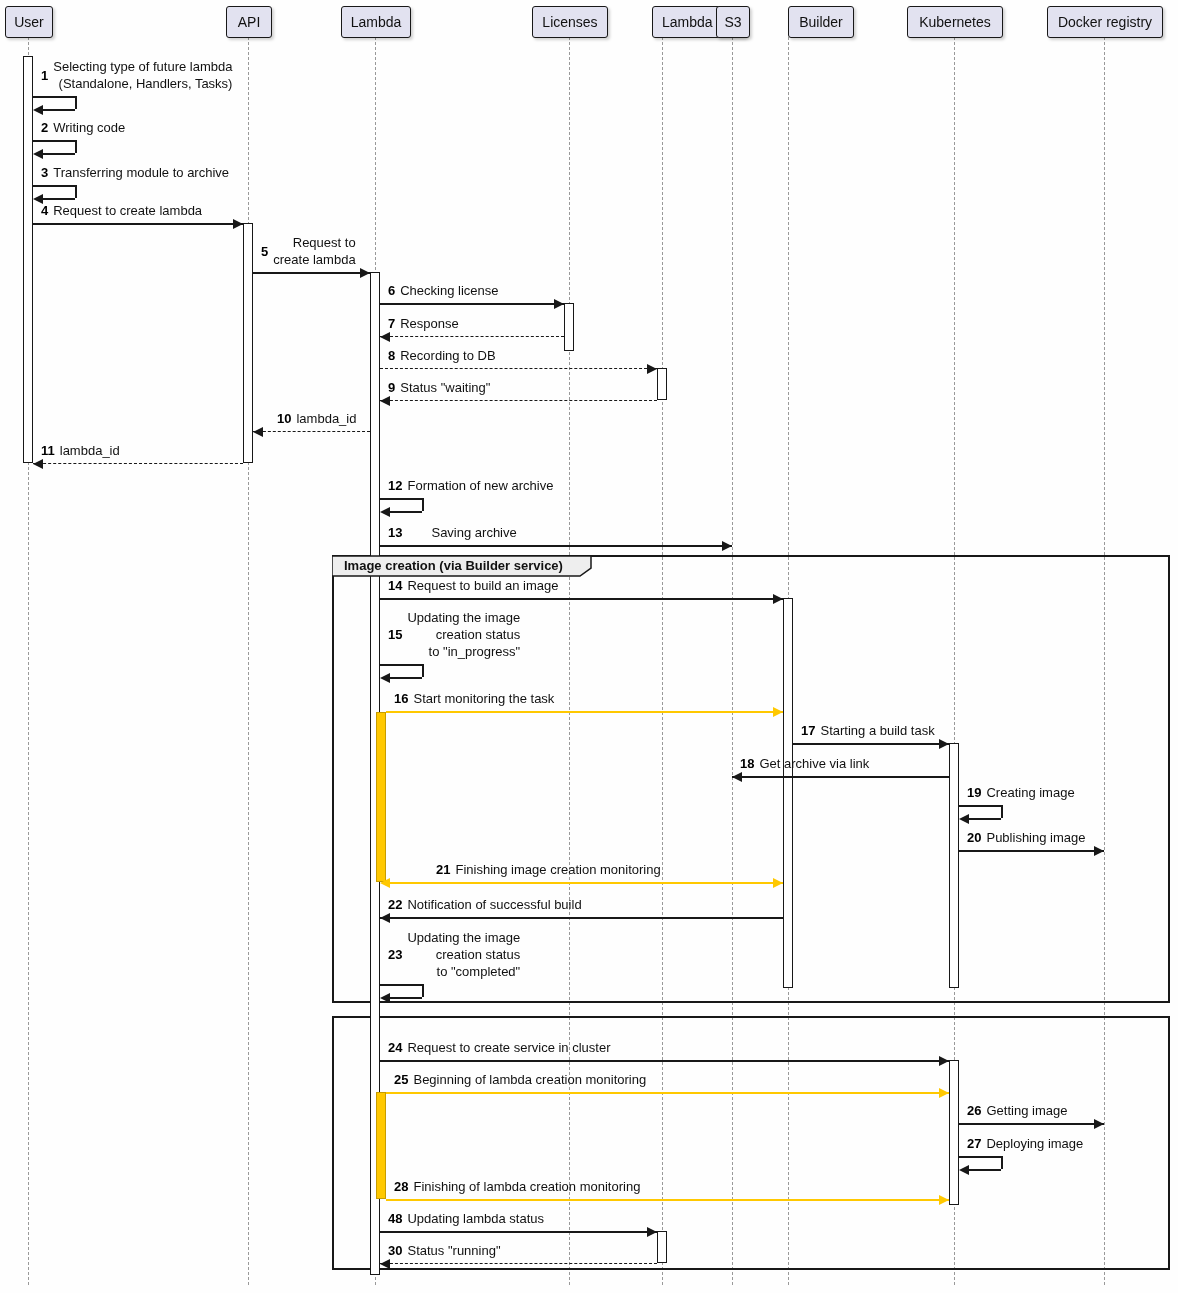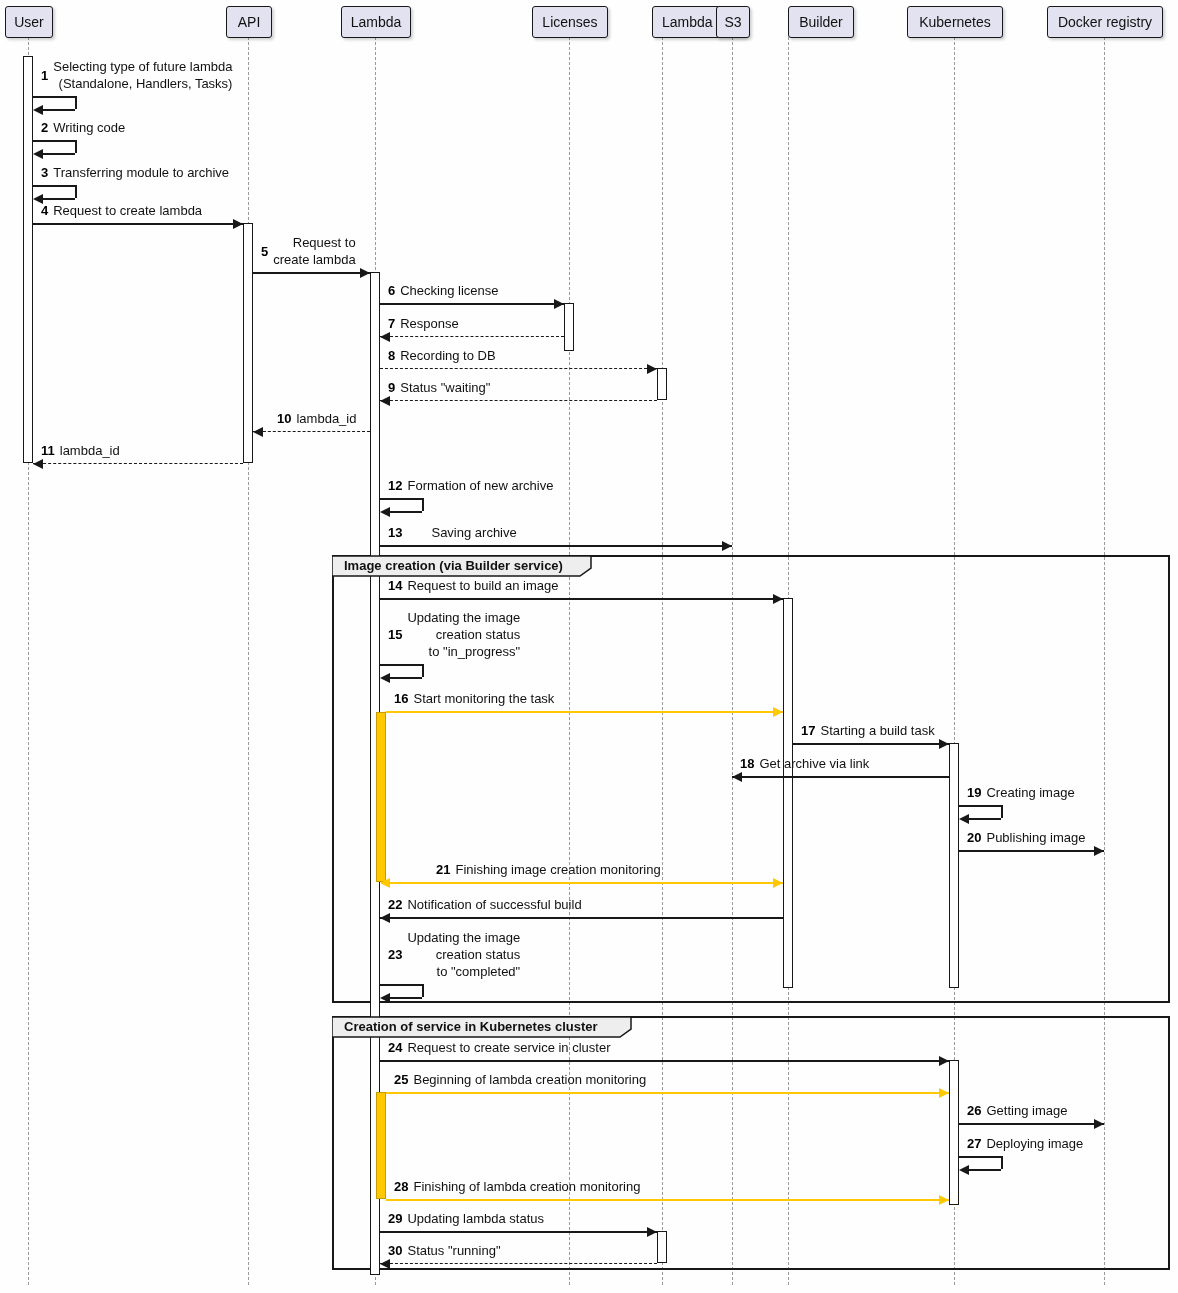--- a/index.html
+++ b/index.html
@@ -49,23 +49,20 @@
     <div class="lifeline" style="left: 661.5px; top: 37px; height: 1248px;"></div>
     <div class="lifeline" style="left: 731.5px; top: 37px; height: 1248px;"></div>
     <div class="lifeline" style="left: 787.5px; top: 37px; height: 1248px;"></div>
     <div class="lifeline" style="left: 953.5px; top: 37px; height: 1248px;"></div>
     <div class="lifeline" style="left: 1103.5px; top: 37px; height: 1248px;"></div>
     <div class="frame" style="left: 332px; top: 555px; width: 838px; height: 448px;"></div>
     <div class="frame-label" style="left: 332px; top: 555px; width: 260px; height: 22px;"><svg width="260" height="22">
         <path d="M0,1 H259 V13 L248,21 H0 Z" fill="#EEEEEE" stroke="#181818" stroke-width="1.5"></path>
       </svg><span class="ftitle">Image creation (via Builder service)</span></div>
     <div class="frame" style="left: 332px; top: 1016px; width: 838px; height: 254px;"></div>
-    <div class="frame-label" style="left: 332px; top: 1016px; width: 300px; height: 22px;"><svg width="300" height="22">
-        <path d="M0,1 H299 V13 L288,21 H0 Z" fill="#EEEEEE" stroke="#181818" stroke-width="1.5"></path>
-      </svg><span class="ftitle">Creation of service in Kubernetes cluster</span></div>
     <div class="activation" style="left: 23px; top: 56px; height: 407px;"></div>
     <div class="activation" style="left: 243px; top: 223px; height: 240px;"></div>
     <div class="activation" style="left: 370px; top: 272px; height: 1003px;"></div>
     <div class="activation" style="left: 564px; top: 303px; height: 48px;"></div>
     <div class="activation" style="left: 657px; top: 368px; height: 32px;"></div>
     <div class="activation" style="left: 783px; top: 598px; height: 390px;"></div>
     <div class="activation" style="left: 949px; top: 743px; height: 245px;"></div>
     <div class="activation gold" style="left: 376px; top: 712px; height: 170px;"></div>
     <div class="activation" style="left: 949px; top: 1060px; height: 145px;"></div>
     <div class="activation gold" style="left: 376px; top: 1092px; height: 107px;"></div>
@@ -313,21 +310,21 @@
     <div class="head right gold" style="left: 939px; top: 1195px;"></div>
     <div class="mlabel" style="left: 394px; top: 1178px;">
       <span class="num">28</span>
       <span class="lines">
         <span>Finishing of lambda creation monitoring</span>
       </span>
     </div>
     <div class="mline solid" style="left: 380px; top: 1231px; width: 277px;"></div>
     <div class="head right" style="left: 647px; top: 1227px;"></div>
     <div class="mlabel" style="left: 388px; top: 1210px;">
-      <span class="num">29</span>
+      <span class="num">48</span>
       <span class="lines">
         <span>Updating lambda status</span>
       </span>
     </div>
     <div class="mline dashed" style="left: 380px; top: 1263px; width: 277px;"></div>
     <div class="head left" style="left: 380px; top: 1259px;"></div>
     <div class="mlabel" style="left: 388px; top: 1242px;">
       <span class="num">30</span>
       <span class="lines">
         <span>Status "running"</span>

